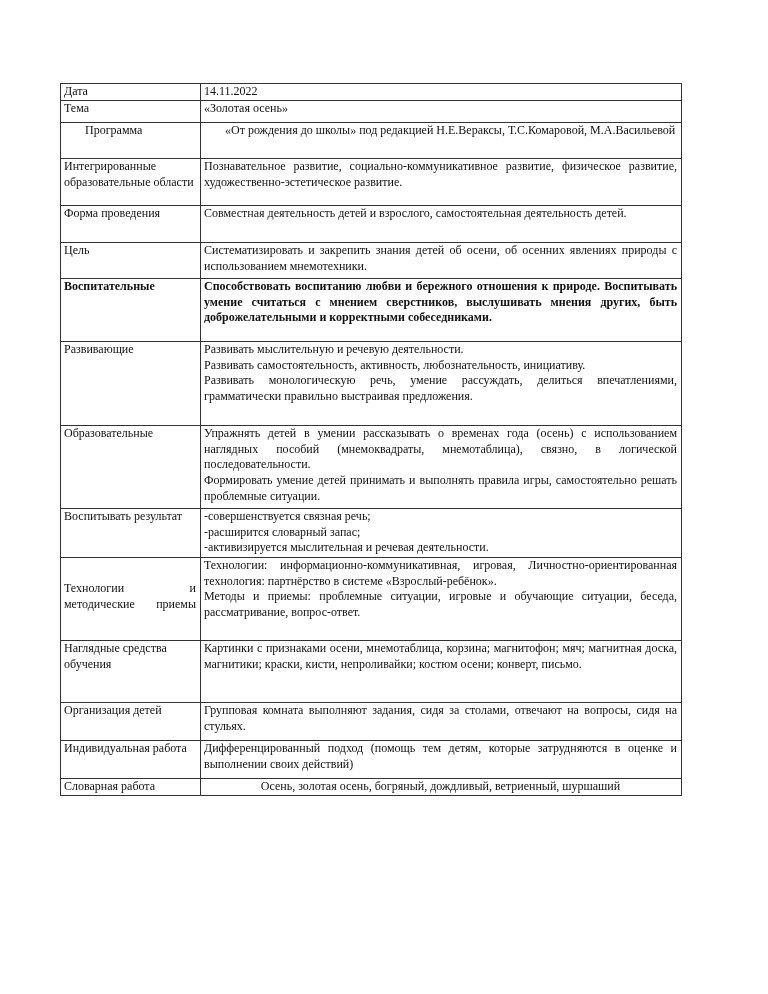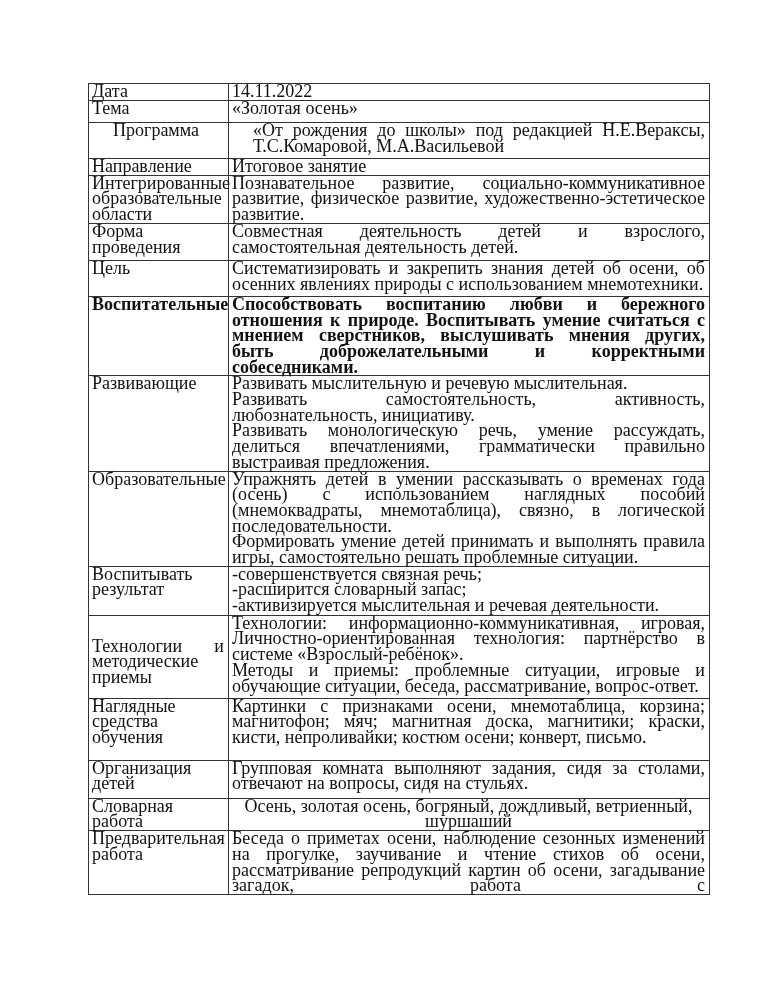--- a/index.html
+++ b/index.html
@@ -1,19 +1,19 @@
 <!DOCTYPE html>
 <html><head>
 <meta charset="utf-8">
 <style>
   html, body { margin: 0; padding: 0; background: #ffffff; }
   body { width: 768px; height: 994px; position: relative; overflow: hidden;
          font-family: "Liberation Serif", "DejaVu Serif", serif; color: #111; }
-  table.doc { position: absolute; left: 88px; top: 83px; width: 622px;
-              border-collapse: collapse; table-layout: fixed; font-size: 18px; line-height: 15.7px; }
+  table.doc { position: absolute; left: 60px; top: 83px; width: 622px;
+              border-collapse: collapse; table-layout: fixed; font-size: 12px; line-height: 15.7px; }
   table.doc td { border: 1px solid #333; vertical-align: top; padding: 0 4px 0 3px; }
   table.doc td.label { width: 132px; }
   .val p { margin: 0; text-align: justify; }
   tr.r-date td { height: 16px; }
   tr.r-theme td { height: 21px; }
   tr.r-prog td { height: 35px; padding-left: 24px; }
   tr.r-age td, tr.r-dir td { height: 15px; }
   tr.r-main td { height: 46px; }
   tr.r-integ td { height: 46px; }
   tr.r-form td { height: 36px; }
@@ -46,26 +46,20 @@
       <td class="val">
           <p>«Золотая осень»</p>
         </td>
     </tr>
     <tr class="r-prog">
       <td class="label"><span>Программа</span></td>
       <td class="val">
           <p>«От рождения до школы» под редакцией Н.Е.Вераксы, Т.С.Комаровой, М.А.Васильевой</p>
         </td>
     </tr>
-    <tr class="r-dir">
-      <td class="label"><span>Направление</span></td>
-      <td class="val">
-          <p>Итоговое занятие</p>
-        </td>
-    </tr>
     <tr class="r-integ">
       <td class="label"><span>Интегрированные образовательные области</span></td>
       <td class="val">
           <p>Познавательное развитие, социально-коммуникативное развитие, физическое развитие,  художественно-эстетическое развитие.</p>
         </td>
     </tr>
     <tr class="r-form">
       <td class="label"><span>Форма проведения</span></td>
       <td class="val">
           <p>Совместная деятельность детей и взрослого, самостоятельная деятельность детей.</p>
@@ -79,21 +73,21 @@
     </tr>
     <tr class="r-edu">
       <td class="label"><span>Воспитательные</span></td>
       <td class="val">
           <p>Способствовать воспитанию любви и бережного отношения к природе. Воспитывать умение считаться с мнением сверстников, выслушивать мнения других, быть доброжелательными и корректными собеседниками.</p>
         </td>
     </tr>
     <tr class="r-dev">
       <td class="label"><span>Развивающие</span></td>
       <td class="val">
-        <p>Развивать мыслительную и речевую мыслительная.</p>
+        <p>Развивать мыслительную и речевую деятельности.</p>
         <p>Развивать самостоятельность, активность, любознательность, инициативу.</p>
         <p>Развивать монологическую речь, умение рассуждать, делиться впечатлениями, грамматически правильно выстраивая предложения.</p>
       </td>
     </tr>
     <tr class="r-learn">
       <td class="label"><span>Образовательные</span></td>
       <td class="val">
         <p>Упражнять детей в умении рассказывать о временах года (осень) с использованием наглядных пособий (мнемоквадраты, мнемотаблица), связно, в логической последовательности.</p>
         <p>Формировать умение детей принимать и выполнять правила игры, самостоятельно решать проблемные ситуации.</p>
       </td>
@@ -120,26 +114,26 @@
       <td class="val">
           <p>Картинки с признаками осени, мнемотаблица,  корзина; магнитофон; мяч; магнитная доска, магнитики; краски, кисти, непроливайки; костюм осени; конверт, письмо.</p>
         </td>
     </tr>
     <tr class="r-org">
       <td class="label"><span>Организация детей</span></td>
       <td class="val">
           <p>Групповая комната выполняют задания, сидя за столами, отвечают на вопросы, сидя на стульях.</p>
         </td>
     </tr>
+    <tr class="r-ind">
+      <td class="label"><span>Индивидуальная работа</span></td>
+      <td class="val">
+          <p>Дифференцированный подход (помощь тем детям, которые затрудняются в оценке и выполнении своих действий)</p>
+        </td>
+    </tr>
     <tr class="r-vocab">
       <td class="label"><span>Словарная работа</span></td>
       <td class="val">
           <p style="text-align:center;">Осень, золотая осень, богряный, дождливый, ветриенный, шуршаший</p>
         </td>
     </tr>
-    <tr class="r-prep">
-      <td class="label"><span>Предварительная работа</span></td>
-      <td class="val">
-          <p class="spread">Беседа о приметах осени, наблюдение сезонных изменений на прогулке, заучивание  и чтение стихов об осени, рассматривание репродукций картин об осени, загадывание загадок,  работа с</p>
-        </td>
-    </tr>
   </tbody>
 </table>
 
 </body></html>

